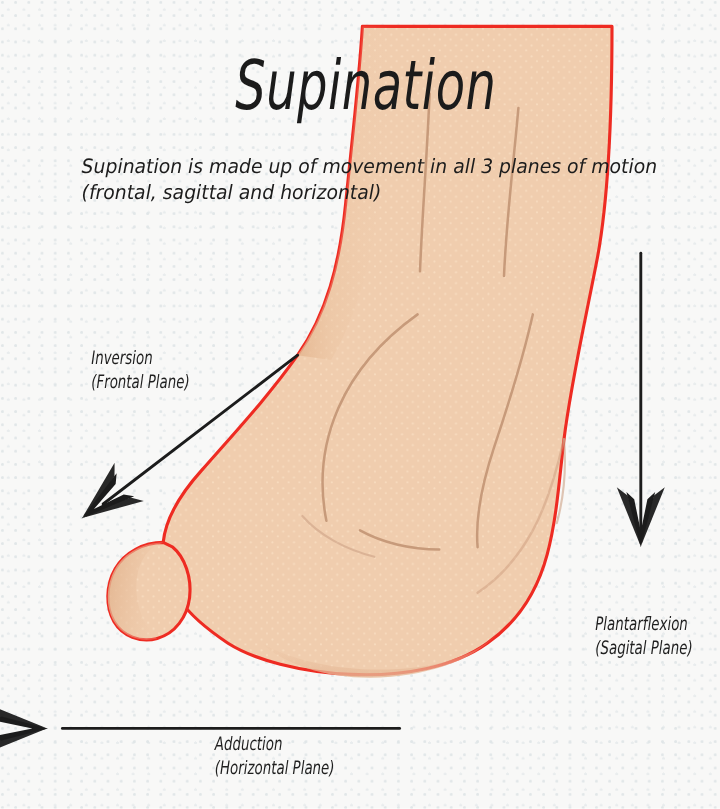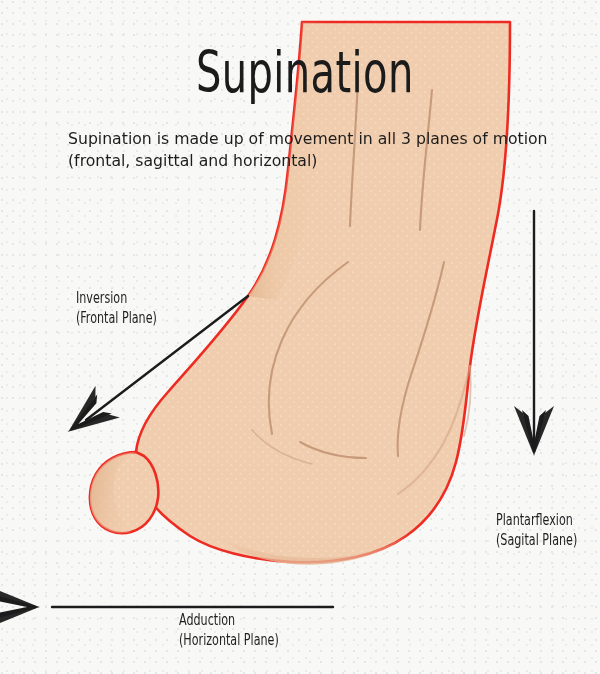--- a/index.html
+++ b/index.html
@@ -11,20 +11,21 @@
     position: relative;
     width: 600px;
     height: 674px;
     overflow: hidden;
     background-color: #f8f8f7;
     background-image:
       radial-gradient(circle at 2px 2px, rgba(222,228,230,0.85) 1px, transparent 1.3px),
       radial-gradient(circle at 7px 8px, rgba(226,231,233,0.7) 1px, transparent 1.3px);
     background-size: 11px 11px, 13px 13px;
     font-family: "Liberation Sans", sans-serif;
+    font-style: italic;
   }
 
   
   #art {
     position: absolute;
     left: 0;
     top: 0;
     width: 600px;
     height: 674px;
   }

